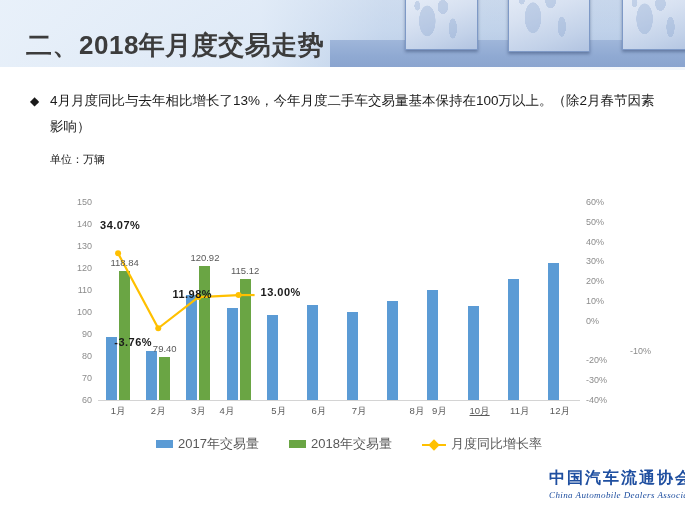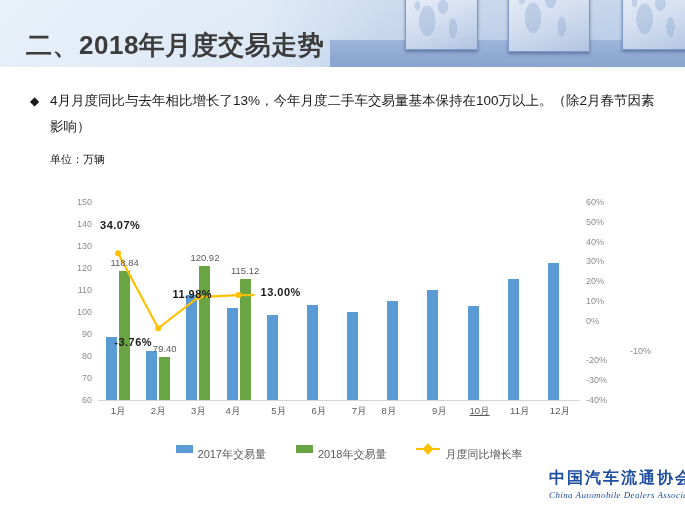--- a/index.html
+++ b/index.html
@@ -121,21 +121,21 @@
   .legend-item{display:flex;align-items:center;gap:5px;}
   .legend-swatch{width:17px;height:8px;display:block;}
   .legend-line{position:relative;width:24px;height:9px;display:block;}
   .legend-line::before{
     content:"";position:absolute;left:0;top:4px;width:24px;height:2px;background:#ffc000;
   }
   .legend-line::after{
     content:"";position:absolute;left:8px;top:1px;width:8px;height:8px;
     background:#ffc000;transform:rotate(45deg);
   }
-  .legend-text{font-size:11px;color:#595959;white-space:nowrap;margin-top:12px;}
+  .legend-text{font-size:13px;color:#595959;white-space:nowrap;}
 
   
   .footer-logo{
     position:absolute;left:487px;top:464px;width:192px;height:45px;
   }
   .logo-mark{
     position:absolute;left:0;top:2px;width:58px;height:40px;
   }
   .logo-ellipse{
     position:absolute;left:2px;top:7px;width:54px;height:24px;
@@ -218,25 +218,25 @@
       <div class="ytick2" style="top: 132.8px;">0%</div>
       <div class="ytick2" style="top: 163px; margin-left: 44px;">-10%</div>
       <div class="ytick2" style="top: 172.4px;">-20%</div>
       <div class="ytick2" style="top: 192.2px;">-30%</div>
       <div class="ytick2" style="top: 212px;">-40%</div>
     </div>
   <div id="x-ticks">
       <div class="xtick" style="left: 60.0833px;">1月</div>
       <div class="xtick" style="left: 100.25px;">2月</div>
       <div class="xtick" style="left: 140.417px;">3月</div>
-      <div class="xtick" style="left: 175px; text-align: center;">4月</div>
+      <div class="xtick" style="left: 169px; text-align: center;">4月</div>
       <div class="xtick" style="left: 220.75px;">5月</div>
       <div class="xtick" style="left: 260.917px;">6月</div>
       <div class="xtick" style="left: 301.083px;">7月</div>
-      <div class="xtick" style="left: 331px;">8月</div>
+      <div class="xtick" style="left: 359px;">8月</div>
       <div class="xtick" style="left: 381.417px;">9月</div>
       <div class="xtick" style="left: 421.583px; text-decoration: underline;">10月</div>
       <div class="xtick" style="left: 461.75px;">11月</div>
       <div class="xtick" style="left: 501.917px;">12月</div>
     </div>
 
   <div class="plot">
     <div id="bars">
         <div class="bar s2017" style="left: 8.08333px; width: 11px; height: 62.92px;"></div>
         <div class="bar s2017" style="left: 48.25px; width: 11px; height: 49.5px;"></div>

